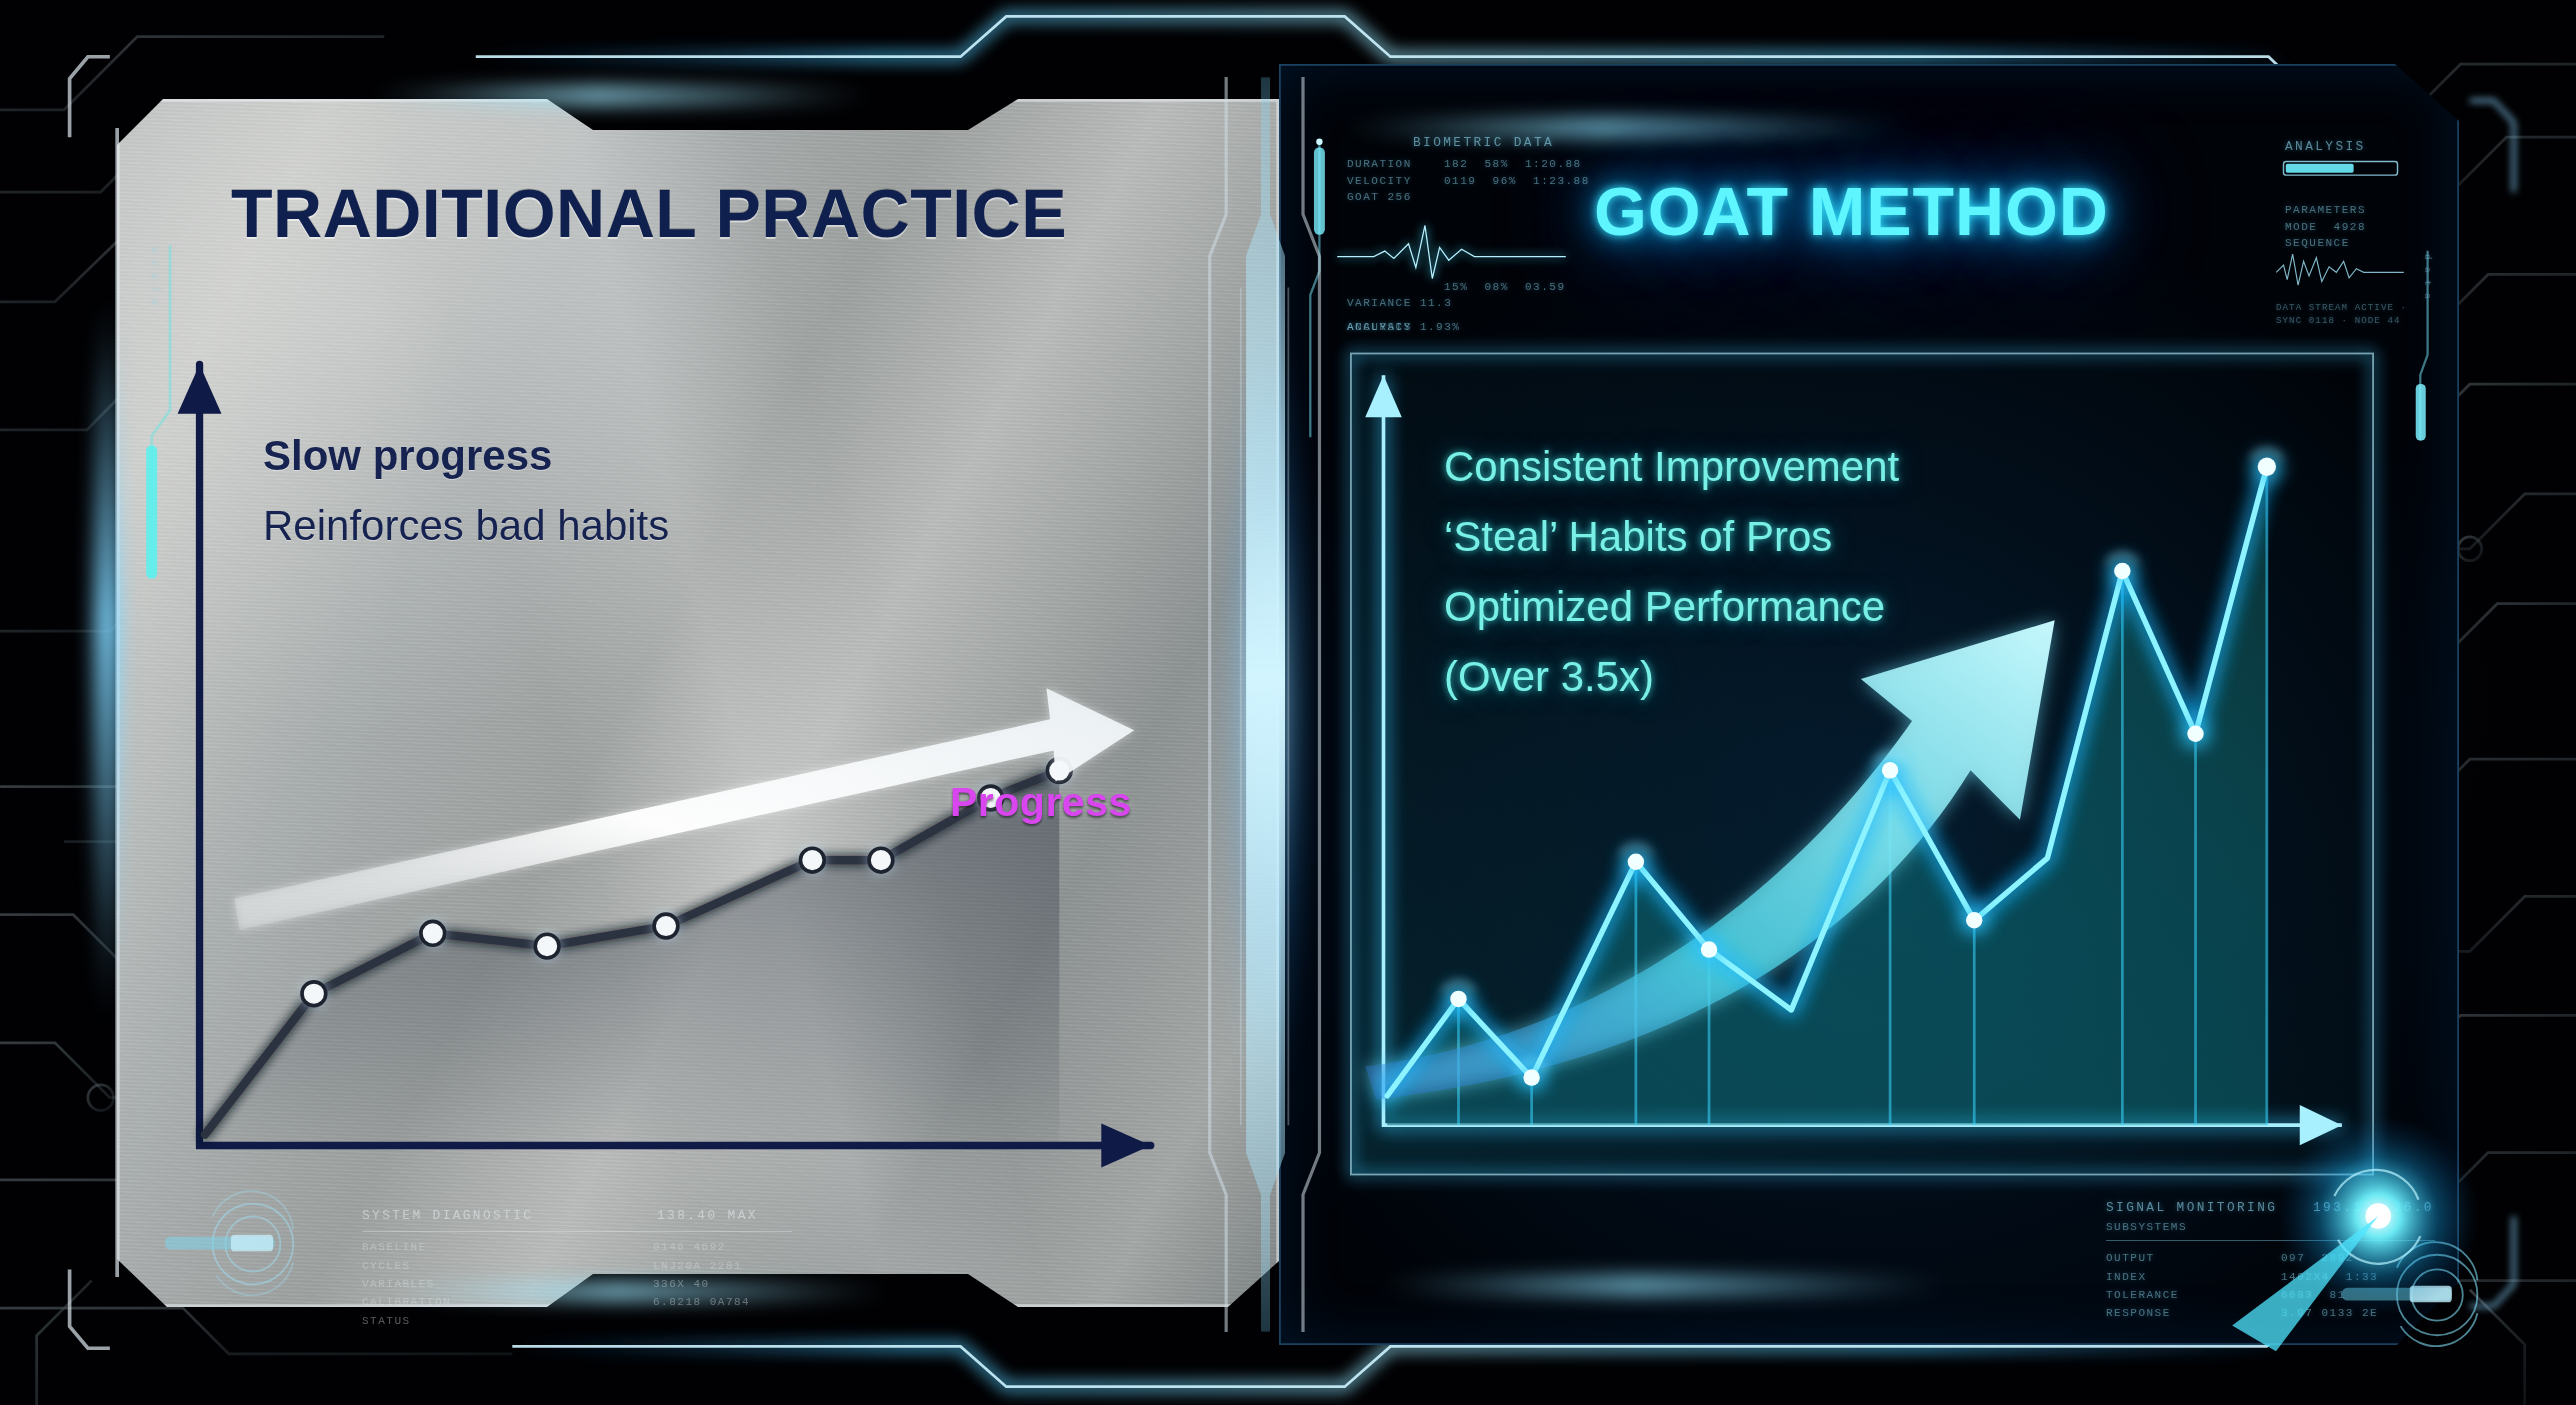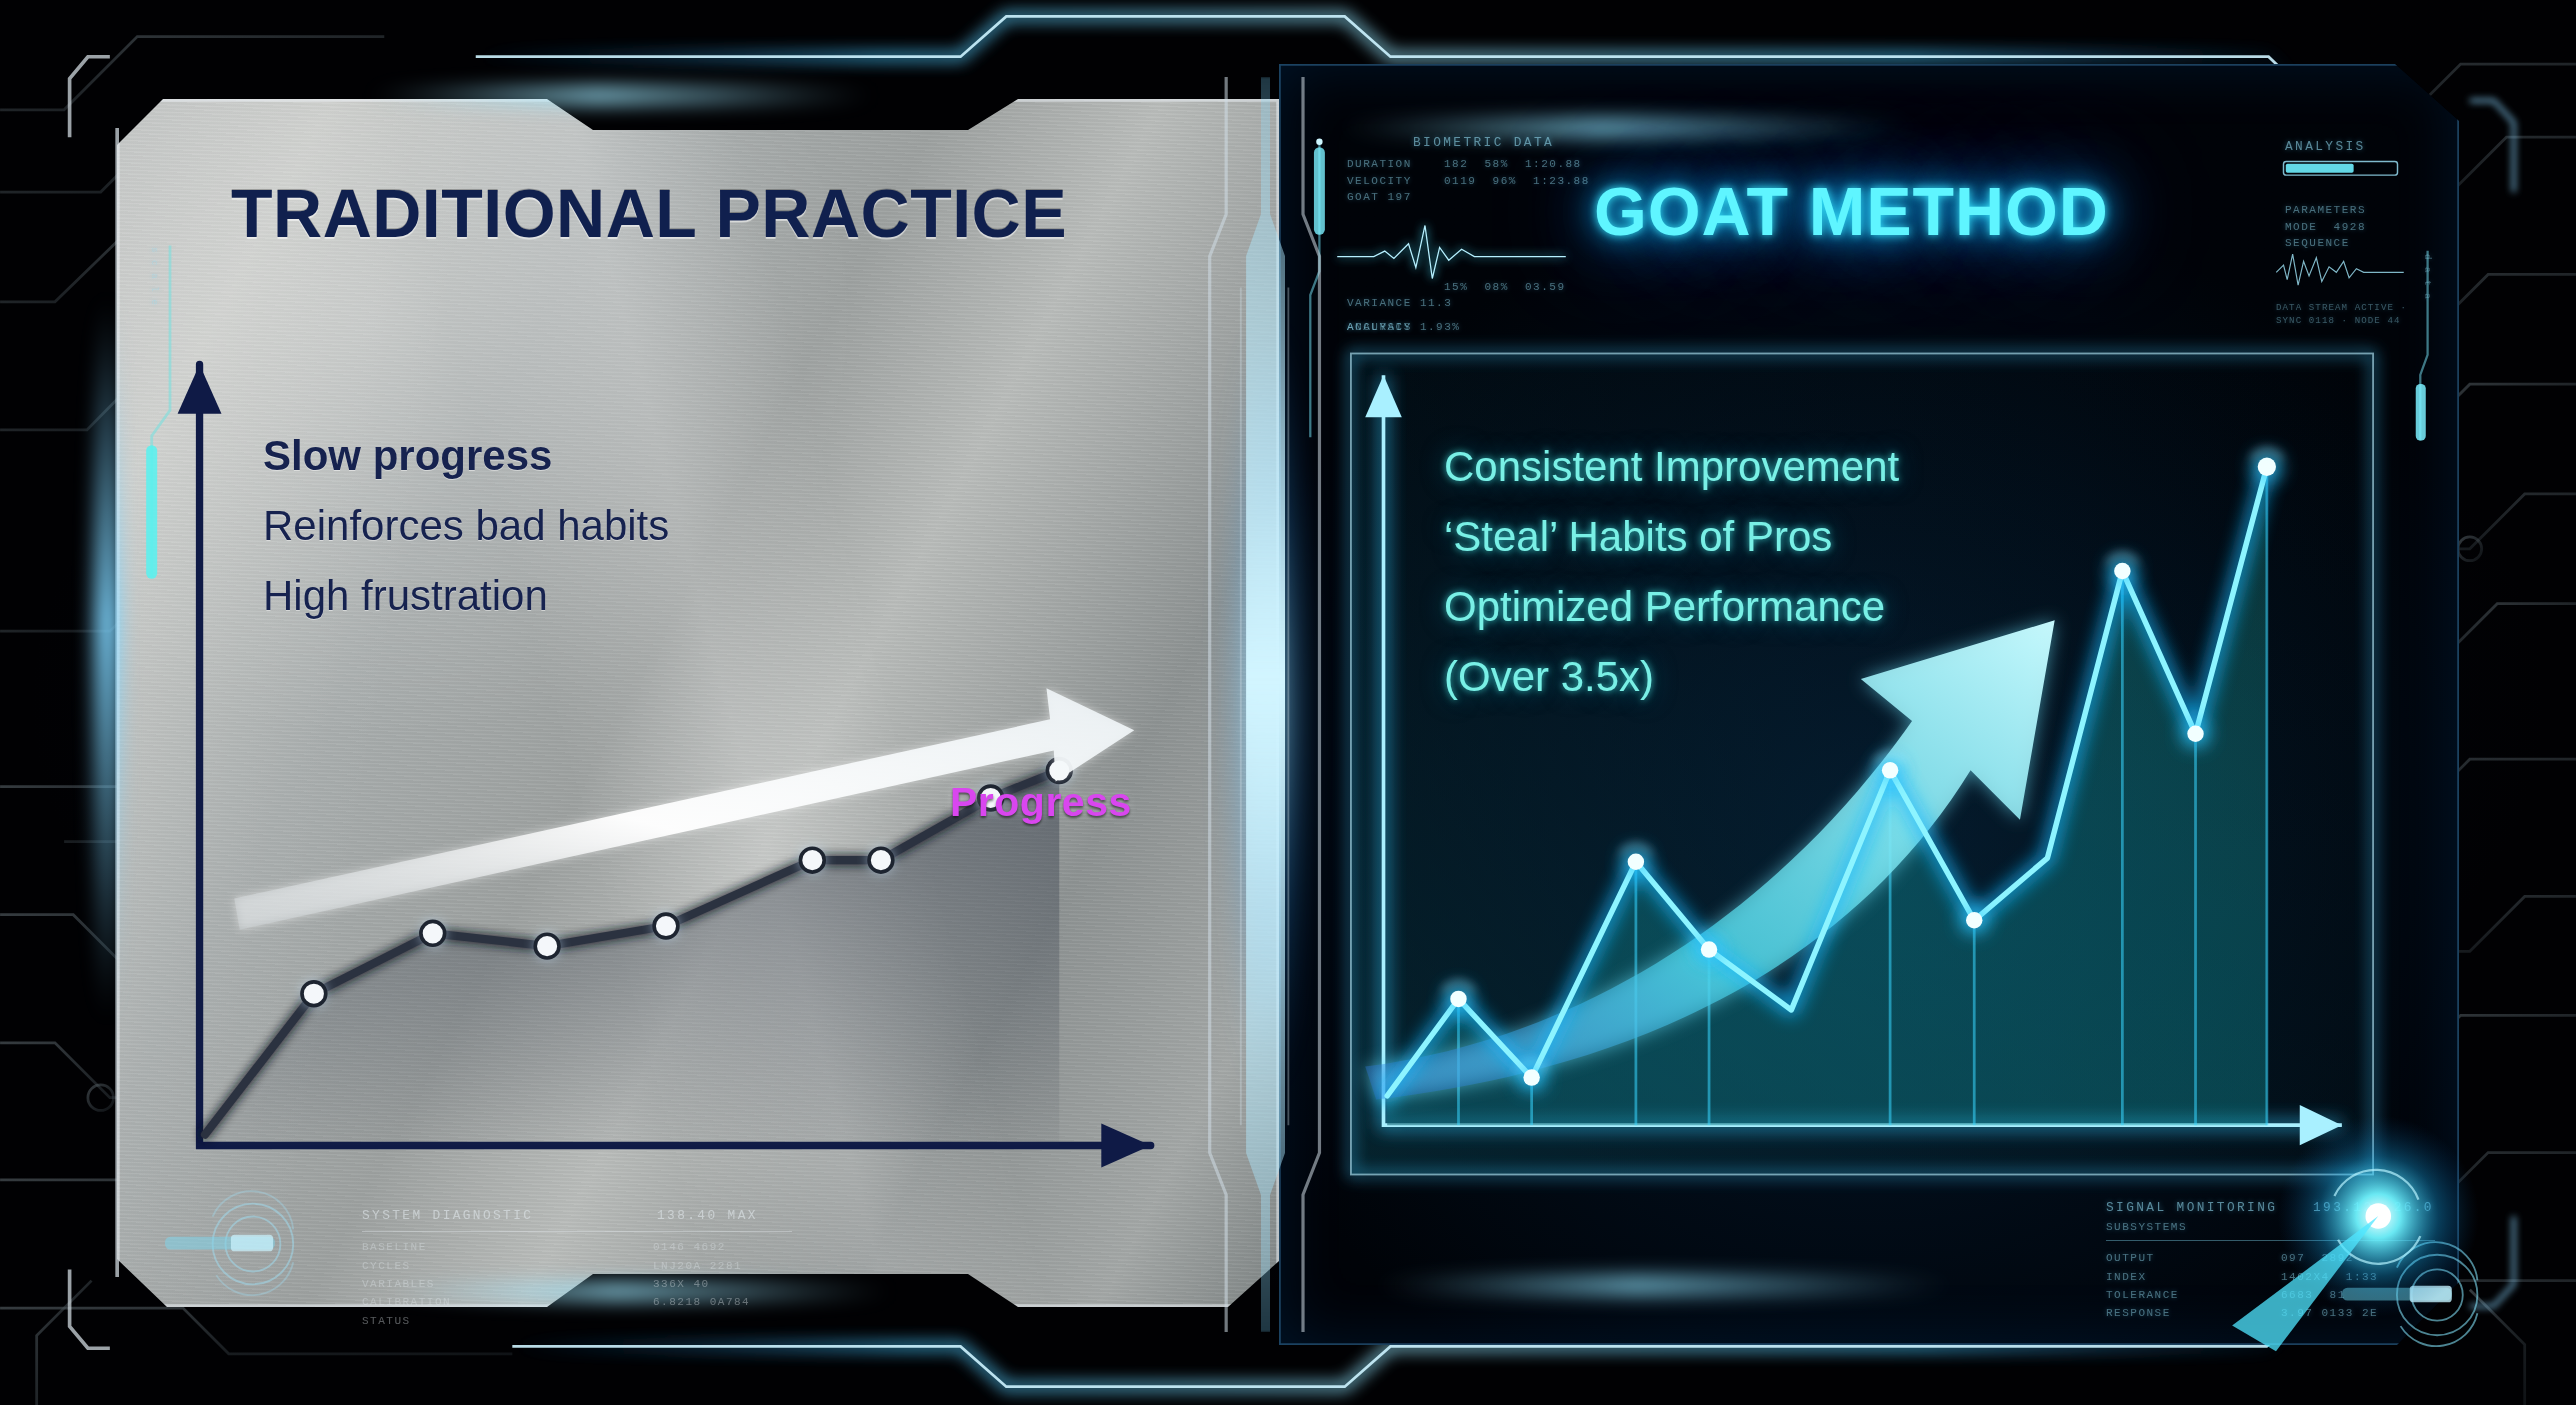--- a/index.html
+++ b/index.html
@@ -226,21 +226,20 @@
   <div class="glowbar" style="left:384px; top:1284px; width:512px; height:14.6px;
               background:linear-gradient(90deg, rgba(40,150,255,0), #9fe8ff 45%, rgba(40,150,255,0));"></div>
   <div class="glowbar" style="left:95px; top:293px; width:24px; height:732px;
               background:linear-gradient(180deg, rgba(40,150,255,0), #7fd6ff 45%, rgba(40,150,255,0));"></div>
 
   <div id="title-left">TRADITIONAL PRACTICE</div>
 
   <div class="bullets" id="bullets-left">
     <div class="b strong">Slow progress</div>
     <div class="b">Reinforces bad habits</div>
-    <div class="b">High frustration</div>
   </div>
 
   <svg style="left:117px; top:348px;" width="1162" height="878" viewBox="0 0 1270 960">
     <defs>
       <linearGradient id="tradFill" x1="0" y1="0" x2="0" y2="1">
         <stop offset="0%" stop-color="#3a424f" stop-opacity=".55"></stop>
         <stop offset="100%" stop-color="#3a424f" stop-opacity=".05"></stop>
       </linearGradient>
       <linearGradient id="arrowSilver" x1="0" y1="1" x2="1" y2="0">
         <stop offset="0%" stop-color="#cfd5d8" stop-opacity=".45"></stop>
@@ -465,21 +464,21 @@
       <polyline fill="none" stroke="#3fd4f0" stroke-width="2.2" points="0,40 40,40 52,34 62,42 78,26 86,52 96,6 104,64 112,30 122,44 136,32 150,40 250,40"></polyline>
     </g>
     <polyline fill="none" stroke="#b6f0ff" stroke-width="1.4" points="0,40 40,40 52,34 62,42 78,26 86,52 96,6 104,64 112,30 122,44 136,32 150,40 250,40"></polyline>
   </svg>
 
   <div class="micro cyan head" style="left:1413px; top:135px;">BIOMETRIC DATA</div>
   <div class="micro cyan" style="left:1347px; top:157px;">DURATION</div>
   <div class="micro cyan" style="left:1444px; top:157px;">182  58%  1:20.88</div>
   <div class="micro cyan" style="left:1444px; top:174px;">0119  96%  1:23.88</div>
   <div class="micro cyan" style="left:1347px; top:174px;">VELOCITY</div>
-  <div class="micro cyan" style="left:1347px; top:190px;">GOAT 197</div>
+  <div class="micro cyan" style="left:1347px; top:190px;">GOAT 256</div>
   <div class="micro cyan" style="left:1347px; top:280px;margin-top:40px;">ACCURACY 1.93%</div>
   <div class="micro cyan" style="left:1444px; top:280px;">15%  08%  03.59</div>
   <div class="micro cyan" style="left:1347px; top:296px;">VARIANCE 11.3</div>
   <div class="micro cyan" style="left:1347px; top:320px;">ANALYSIS</div>
 
   <svg style="left:1303px; top:134px;" width="31" height="311" viewBox="0 0 34 340">
     <path d="M18 8 V150 L8 176 V332" fill="none" stroke="#6fd7ea" stroke-width="2.5" opacity=".55"></path>
     <rect x="12" y="14" width="12" height="96" rx="6" fill="#7af0ff" opacity=".8"></rect>
     <circle cx="18" cy="8" r="3.5" fill="#cdf6ff"></circle>
   </svg>

